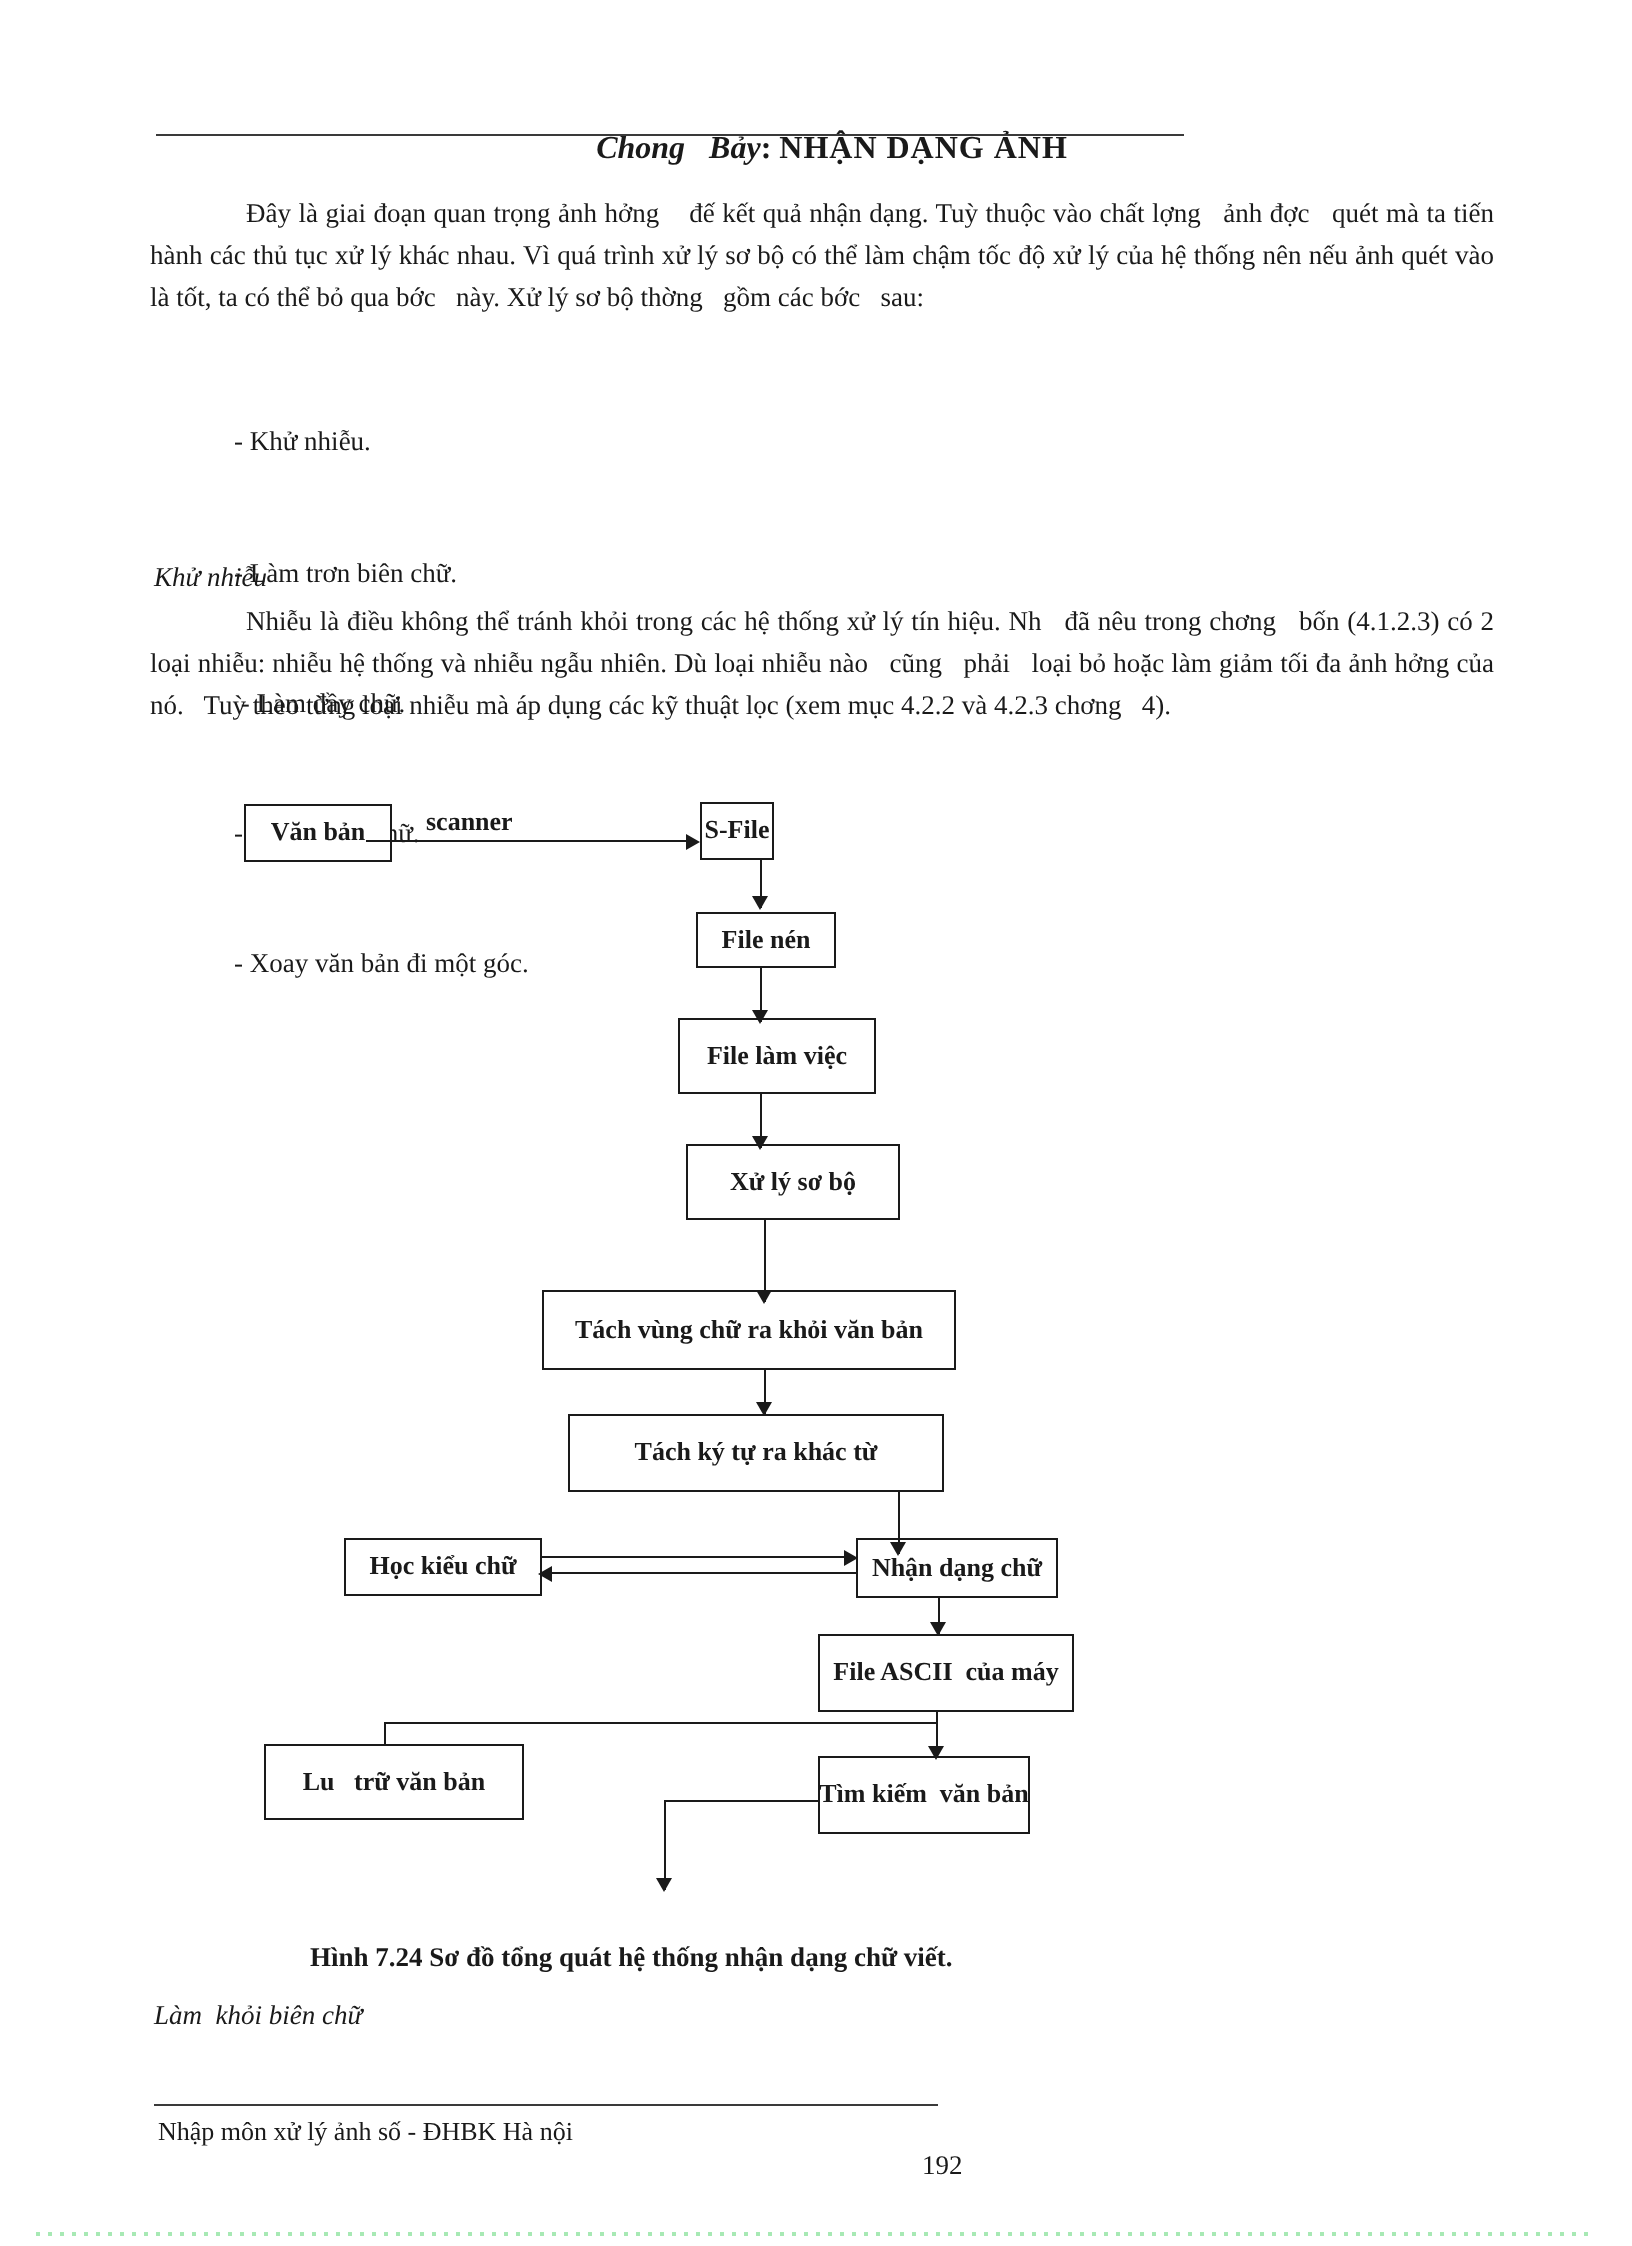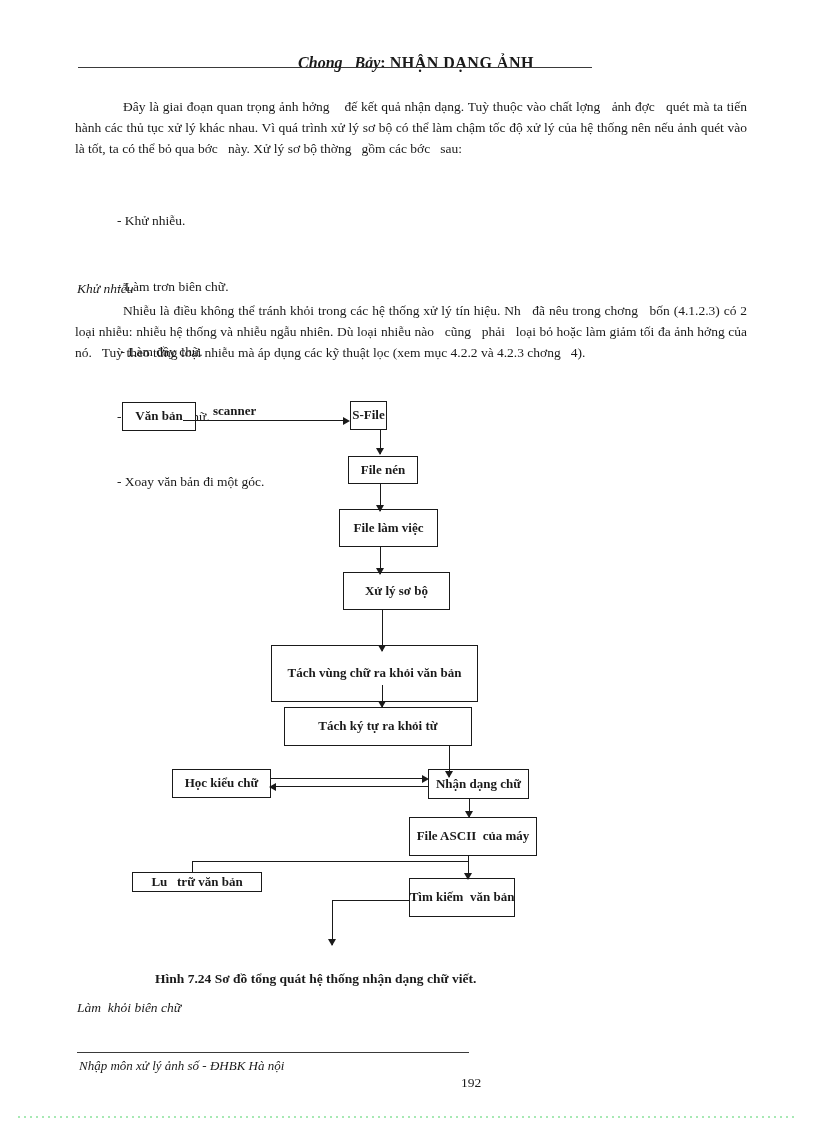--- a/index.html
+++ b/index.html
@@ -3,21 +3,21 @@
 <meta charset="utf-8">
 <style>
   html,body{margin:0;padding:0;background:#fff;}
   .page{
     position:relative;width:816px;height:1123px;background:#ffffff;
     font-family:"Liberation Serif","DejaVu Serif",serif;color:#1a1a1a;
     overflow:hidden;
   }
   .abs{position:absolute;}
   .title{
-    left:0;right:0;top:36px;text-align:center;font-size:16px;font-weight:bold;
+    left:0;right:0;top:48px;text-align:center;font-size:16px;font-weight:bold;
     white-space:pre;
   }
   .title .chap{font-style:italic;}
   .title .name{letter-spacing:0.5px;}
   .rule{background:#3a3a3a;height:1px;}
   .para{
     font-size:13.5px;line-height:21px;text-align:justify;
     white-space:pre-wrap;width:672px;left:75px;
   }
   .indent{text-indent:48px;}
@@ -26,21 +26,21 @@
   .caption{font-weight:bold;font-size:13.5px;white-space:pre;}
   .flow-box{
     position:absolute;border:1px solid #1a1a1a;background:#fff;
     display:flex;align-items:center;justify-content:center;
     font-weight:bold;font-size:13px;text-align:center;line-height:1.15;
     white-space:pre;z-index:2;box-sizing:border-box;
   }
   .cline{position:absolute;background:#1a1a1a;z-index:3;}
   .ahead{position:absolute;width:0;height:0;z-index:3;}
   .edge-label{position:absolute;font-weight:bold;font-size:13px;z-index:2;}
-  .footer-text{font-style:italic;font-size:13px;white-space:pre;}
+  .footer-text{font-size:13px;white-space:pre;}
   .page-num{font-size:13.5px;}
   .dotted{height:2px;}
 </style>
 </head>
 <body>
 
 <div class="page">
 
   <div class="abs title">
     <span class="chap">Chong   Bảy</span><span>: </span><span class="name">NHẬN DẠNG ẢNH</span>
@@ -60,26 +60,26 @@
   <div class="abs ital" style="left:77px;top:281px;">Khử nhiễu</div>
   <div class="abs para indent" style="top:300px;">Nhiễu là điều không thể tránh khỏi trong các hệ thống xử lý tín hiệu. Nh   đã nêu trong chơng   bốn (4.1.2.3) có 2 loại nhiễu: nhiễu hệ thống và nhiễu ngẫu nhiên. Dù loại nhiễu nào   cũng   phải   loại bỏ hoặc làm giảm tối đa ảnh hởng của nó.   Tuỳ theo từng loại nhiễu mà áp dụng các kỹ thuật lọc (xem mục 4.2.2 và 4.2.3 chơng   4).</div>
 
   <div class="abs" style="left:0;top:0;width:816px;height:1123px;">
     <div class="edge-label" style="left:213px;top:403px;">scanner</div>
   <div class="flow-box" style="left: 122px; top: 402px; width: 74px; height: 29px; border-color: rgb(26, 26, 26);">Văn bản</div>
       <div class="flow-box" style="left: 350px; top: 401px; width: 37px; height: 29px; border-color: rgb(26, 26, 26);">S-File</div>
       <div class="flow-box" style="left: 348px; top: 456px; width: 70px; height: 28px; border-color: rgb(26, 26, 26);">File nén</div>
       <div class="flow-box" style="left: 339px; top: 509px; width: 99px; height: 38px; border-color: rgb(26, 26, 26);">File làm việc</div>
       <div class="flow-box" style="left: 343px; top: 572px; width: 107px; height: 38px; border-color: rgb(26, 26, 26);">Xử lý sơ bộ</div>
-      <div class="flow-box" style="left: 271px; top: 645px; width: 207px; height: 57px; border-color: rgb(26, 26, 26);">Tách vùng chữ ra khỏi văn bản</div>
-      <div class="flow-box" style="left: 284px; top: 707px; width: 188px; height: 39px; border-color: rgb(26, 26, 26);">Tách ký tự ra khỏi từ</div>
+      <div class="flow-box" style="left: 271px; top: 645px; width: 207px; height: 40px; border-color: rgb(26, 26, 26);">Tách vùng chữ ra khỏi văn bản</div>
+      <div class="flow-box" style="left: 284px; top: 707px; width: 188px; height: 39px; border-color: rgb(26, 26, 26);">Tách ký tự ra khác từ</div>
       <div class="flow-box" style="left: 172px; top: 769px; width: 99px; height: 29px; border-color: rgb(26, 26, 26);">Học kiểu chữ</div>
       <div class="flow-box" style="left: 428px; top: 769px; width: 101px; height: 30px; border-color: rgb(26, 26, 26);">Nhận dạng chữ</div>
       <div class="flow-box" style="left: 409px; top: 817px; width: 128px; height: 39px; border-color: rgb(26, 26, 26);">File ASCII  của máy</div>
-      <div class="flow-box" style="left: 132px; top: 872px; width: 130px; height: 20px; border-color: rgb(26, 26, 26);">Lu   trữ văn bản</div>
+      <div class="flow-box" style="left: 132px; top: 872px; width: 130px; height: 38px; border-color: rgb(26, 26, 26);">Lu   trữ văn bản</div>
       <div class="flow-box" style="left: 409px; top: 878px; width: 106px; height: 39px; border-color: rgb(26, 26, 26);">Tìm kiếm  văn bản</div>
       <div class="cline" style="background: rgb(26, 26, 26); left: 183px; top: 420px; width: 162px; height: 1px;"></div>
       <div class="ahead" style="left: 343px; top: 417px; border-top: 4px solid transparent; border-bottom: 4px solid transparent; border-left: 7px solid rgb(26, 26, 26);"></div>
       <div class="cline" style="background: rgb(26, 26, 26); left: 380px; top: 430px; width: 1px; height: 24px;"></div>
       <div class="ahead" style="left: 376px; top: 448px; border-left: 4px solid transparent; border-right: 4px solid transparent; border-top: 7px solid rgb(26, 26, 26);"></div>
       <div class="cline" style="background: rgb(26, 26, 26); left: 380px; top: 484px; width: 1px; height: 27px;"></div>
       <div class="ahead" style="left: 376px; top: 505px; border-left: 4px solid transparent; border-right: 4px solid transparent; border-top: 7px solid rgb(26, 26, 26);"></div>
       <div class="cline" style="background: rgb(26, 26, 26); left: 380px; top: 547px; width: 1px; height: 27px;"></div>
       <div class="ahead" style="left: 376px; top: 568px; border-left: 4px solid transparent; border-right: 4px solid transparent; border-top: 7px solid rgb(26, 26, 26);"></div>
       <div class="cline" style="background: rgb(26, 26, 26); left: 382px; top: 610px; width: 1px; height: 41px;"></div>

